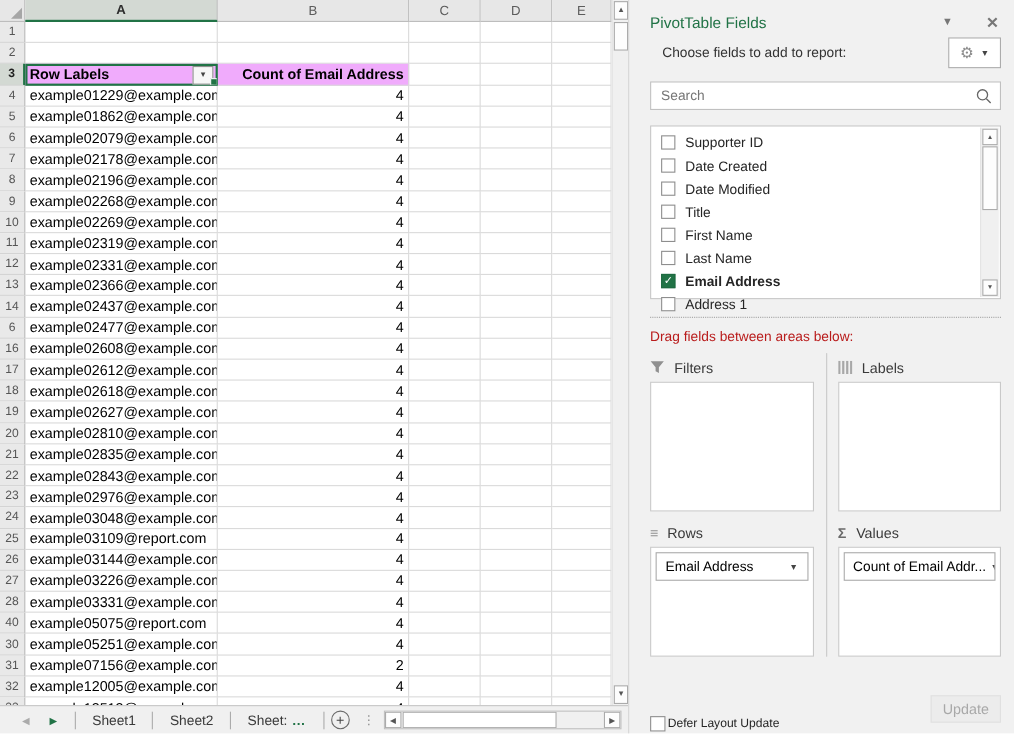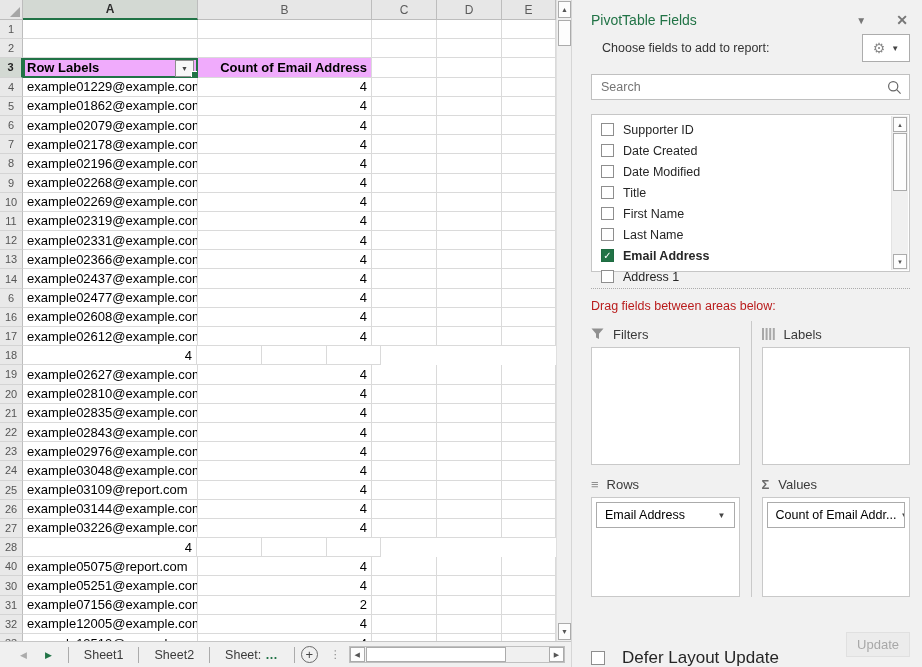--- a/index.html
+++ b/index.html
@@ -117,21 +117,21 @@
   .rows-icon{font-size:13px;color:#909090;letter-spacing:-1px;}
   .abox{background:#fff;border:1px solid #C9C9C9;box-sizing:border-box;margin-top:2px;}
   .abox.tall{height:118px;} .abox.short{height:100px;}
   .alabel.second{margin-top:8px;}
   .pill{height:26px;background:#fff;border:1px solid #ABABAB;display:flex;align-items:center;
       justify-content:space-between;padding:0 8px;font-size:12.5px;color:#000;margin:4px;
       box-sizing:border-box;white-space:nowrap;overflow:hidden;}
   .pill .caret{font-size:8px;color:#444;margin-left:4px;flex:none;}
   .pane-footer{position:absolute;left:19px;right:12px;bottom:8px;height:30px;display:flex;
       align-items:center;justify-content:space-between;}
-  .defer-wrap{display:flex;align-items:center;gap:17px;font-size:17px;color:#262626;margin-top:28px;}
+  .defer-wrap{display:flex;align-items:center;gap:2px;font-size:11px;color:#262626;margin-top:28px;}
   .defer-cb{width:14px;height:14px;border:1px solid #8E8E8E;background:#fff;
       box-sizing:border-box;flex:none;}
   .update-btn{min-width:62px;height:25px;background:#ECECEC;border:1px solid #E0E0E0;
       color:#A8A8A8;font-size:13px;display:flex;align-items:center;justify-content:center;
       box-sizing:border-box;padding:0 10px;}
 </style>
 </head>
 <body>
 
 <div class="app">
@@ -281,20 +281,21 @@
         <div class="grid-row">
           <div class="row-num">17</div>
           <div class="cell w-a">example02612@example.com</div>
           <div class="cell colb w-b">4</div>
           <div class="cell w-c"></div>
           <div class="cell w-d"></div>
           <div class="cell w-e"></div>
         </div>
         <div class="grid-row">
           <div class="row-num">18</div>
+          <div class="cell w-a">example02618@example.com</div>
           <div class="cell colb w-b">4</div>
           <div class="cell w-c"></div>
           <div class="cell w-d"></div>
           <div class="cell w-e"></div>
         </div>
         <div class="grid-row">
           <div class="row-num">19</div>
           <div class="cell w-a">example02627@example.com</div>
           <div class="cell colb w-b">4</div>
           <div class="cell w-c"></div>
@@ -360,20 +361,21 @@
         <div class="grid-row">
           <div class="row-num">27</div>
           <div class="cell w-a">example03226@example.com</div>
           <div class="cell colb w-b">4</div>
           <div class="cell w-c"></div>
           <div class="cell w-d"></div>
           <div class="cell w-e"></div>
         </div>
         <div class="grid-row">
           <div class="row-num">28</div>
+          <div class="cell w-a">example03331@example.com</div>
           <div class="cell colb w-b">4</div>
           <div class="cell w-c"></div>
           <div class="cell w-d"></div>
           <div class="cell w-e"></div>
         </div>
         <div class="grid-row">
           <div class="row-num">40</div>
           <div class="cell w-a">example05075@report.com</div>
           <div class="cell colb w-b">4</div>
           <div class="cell w-c"></div>

